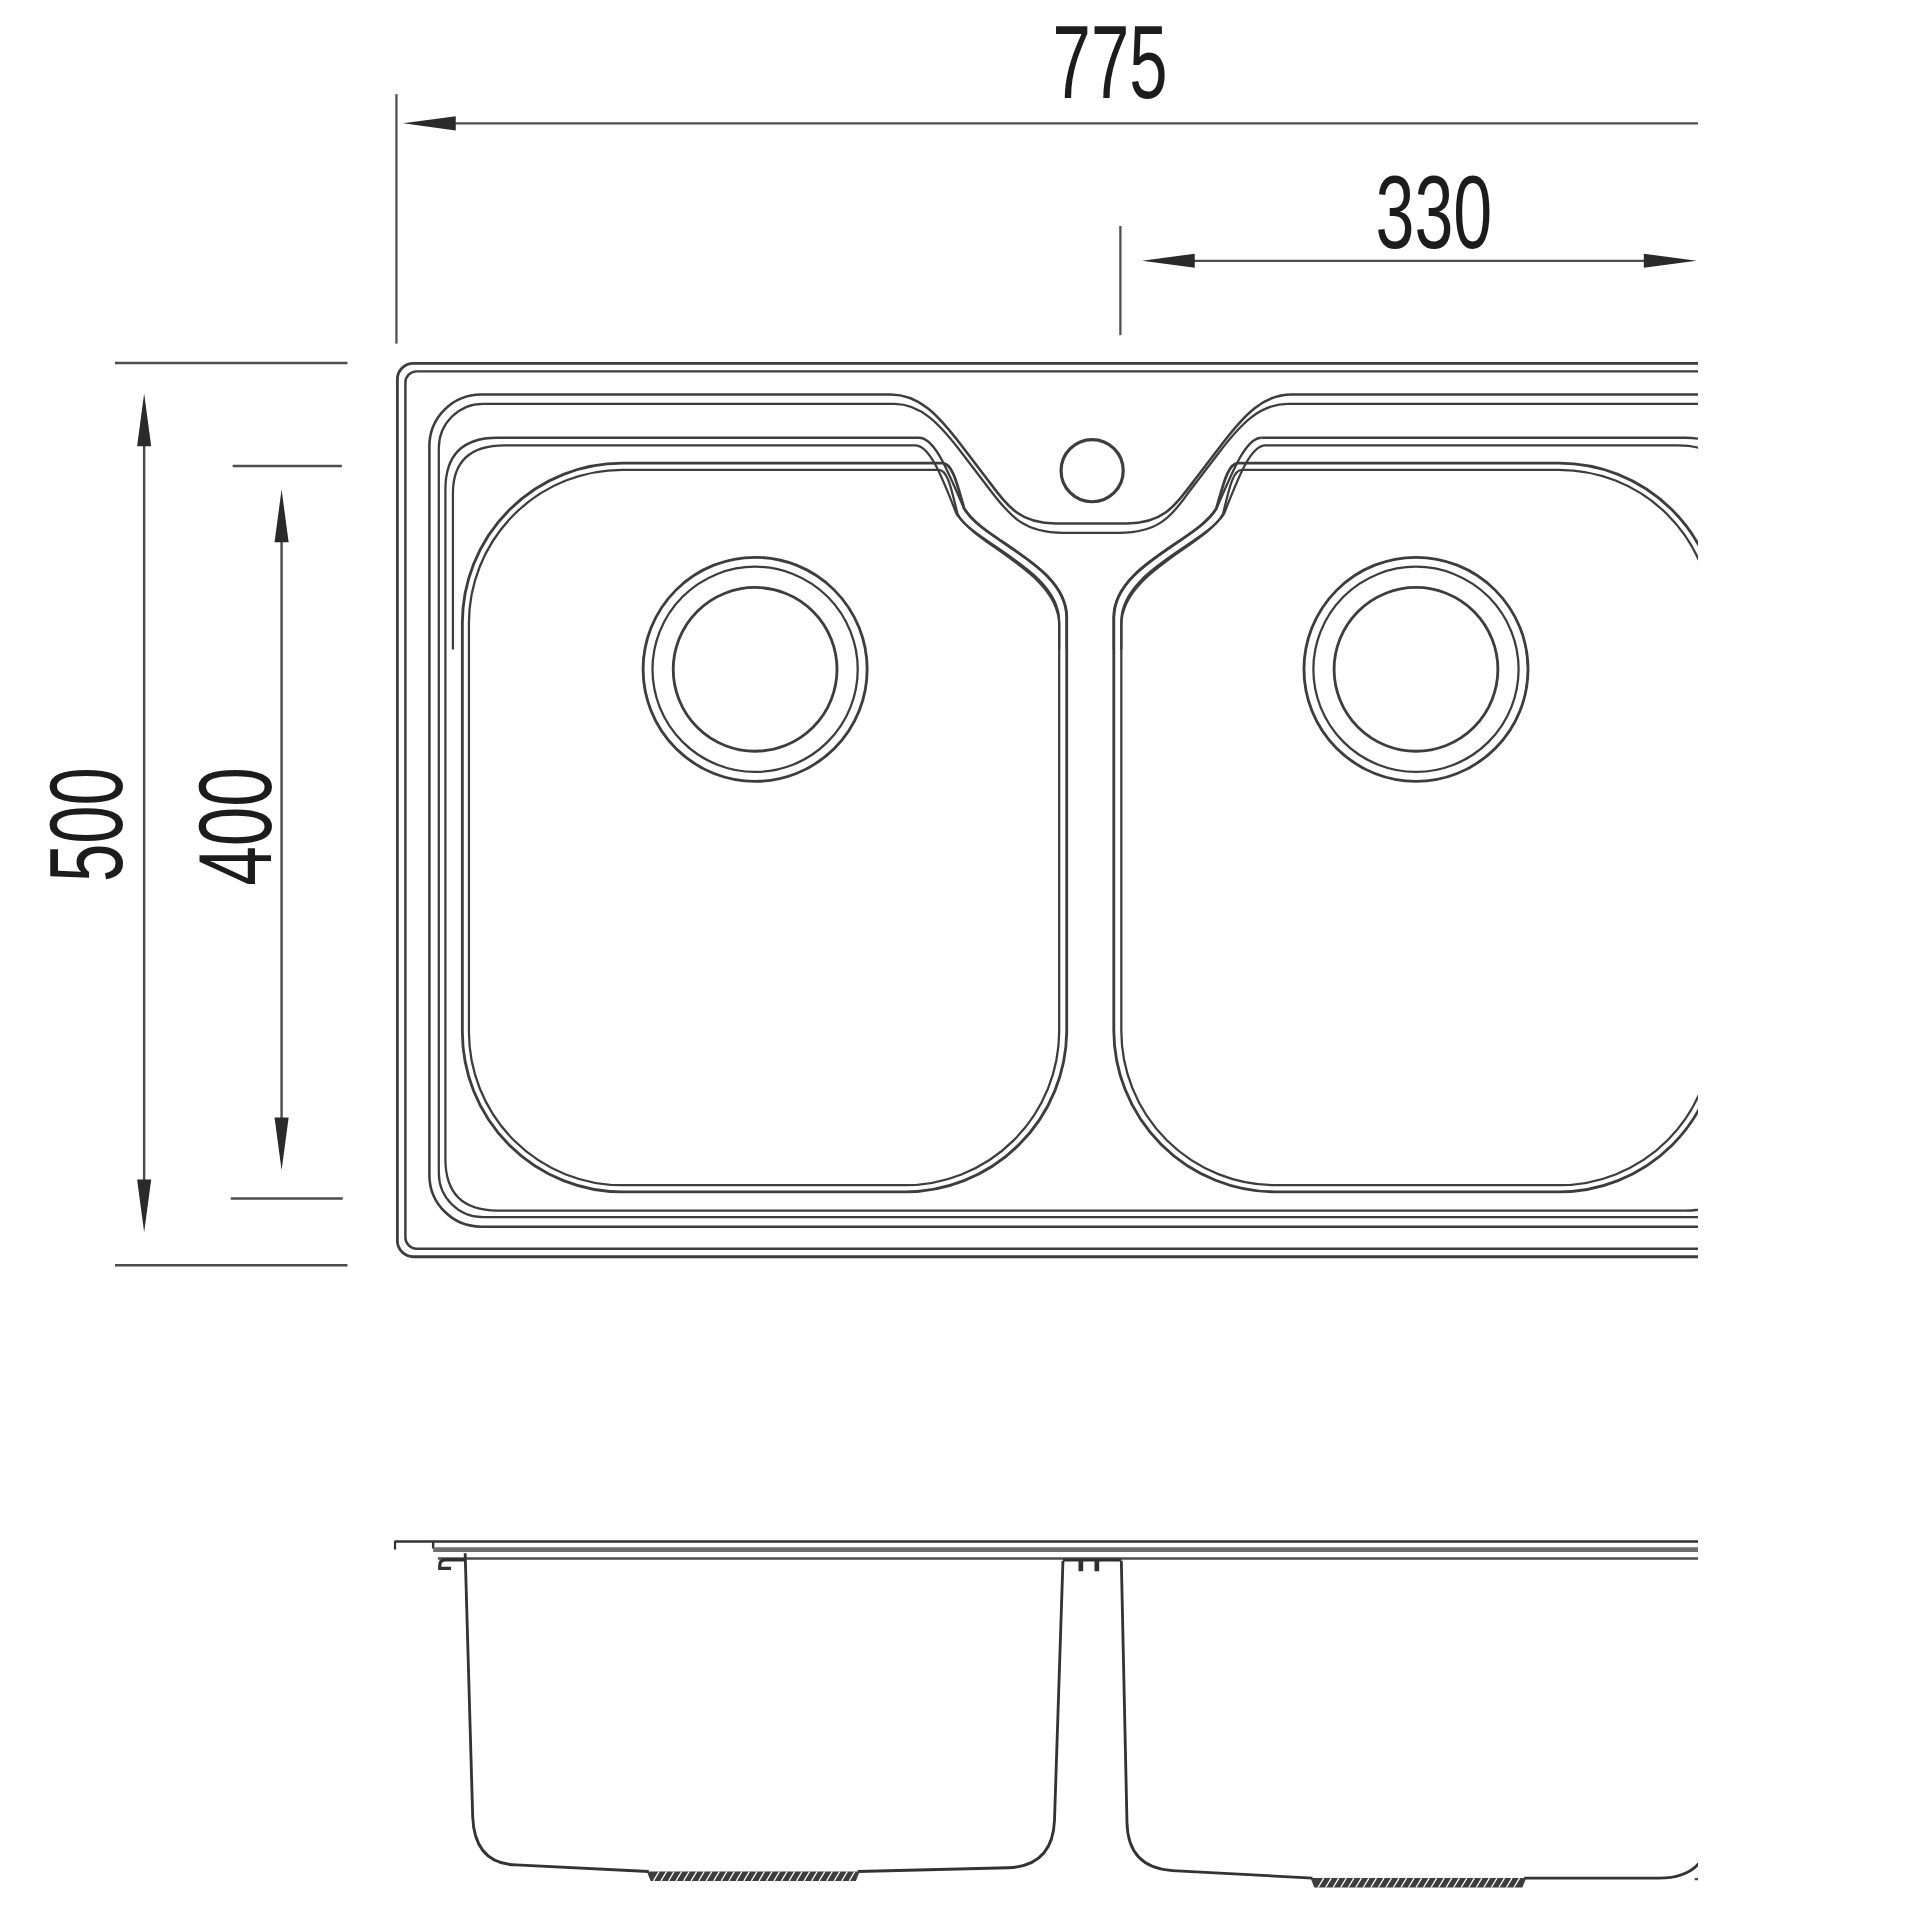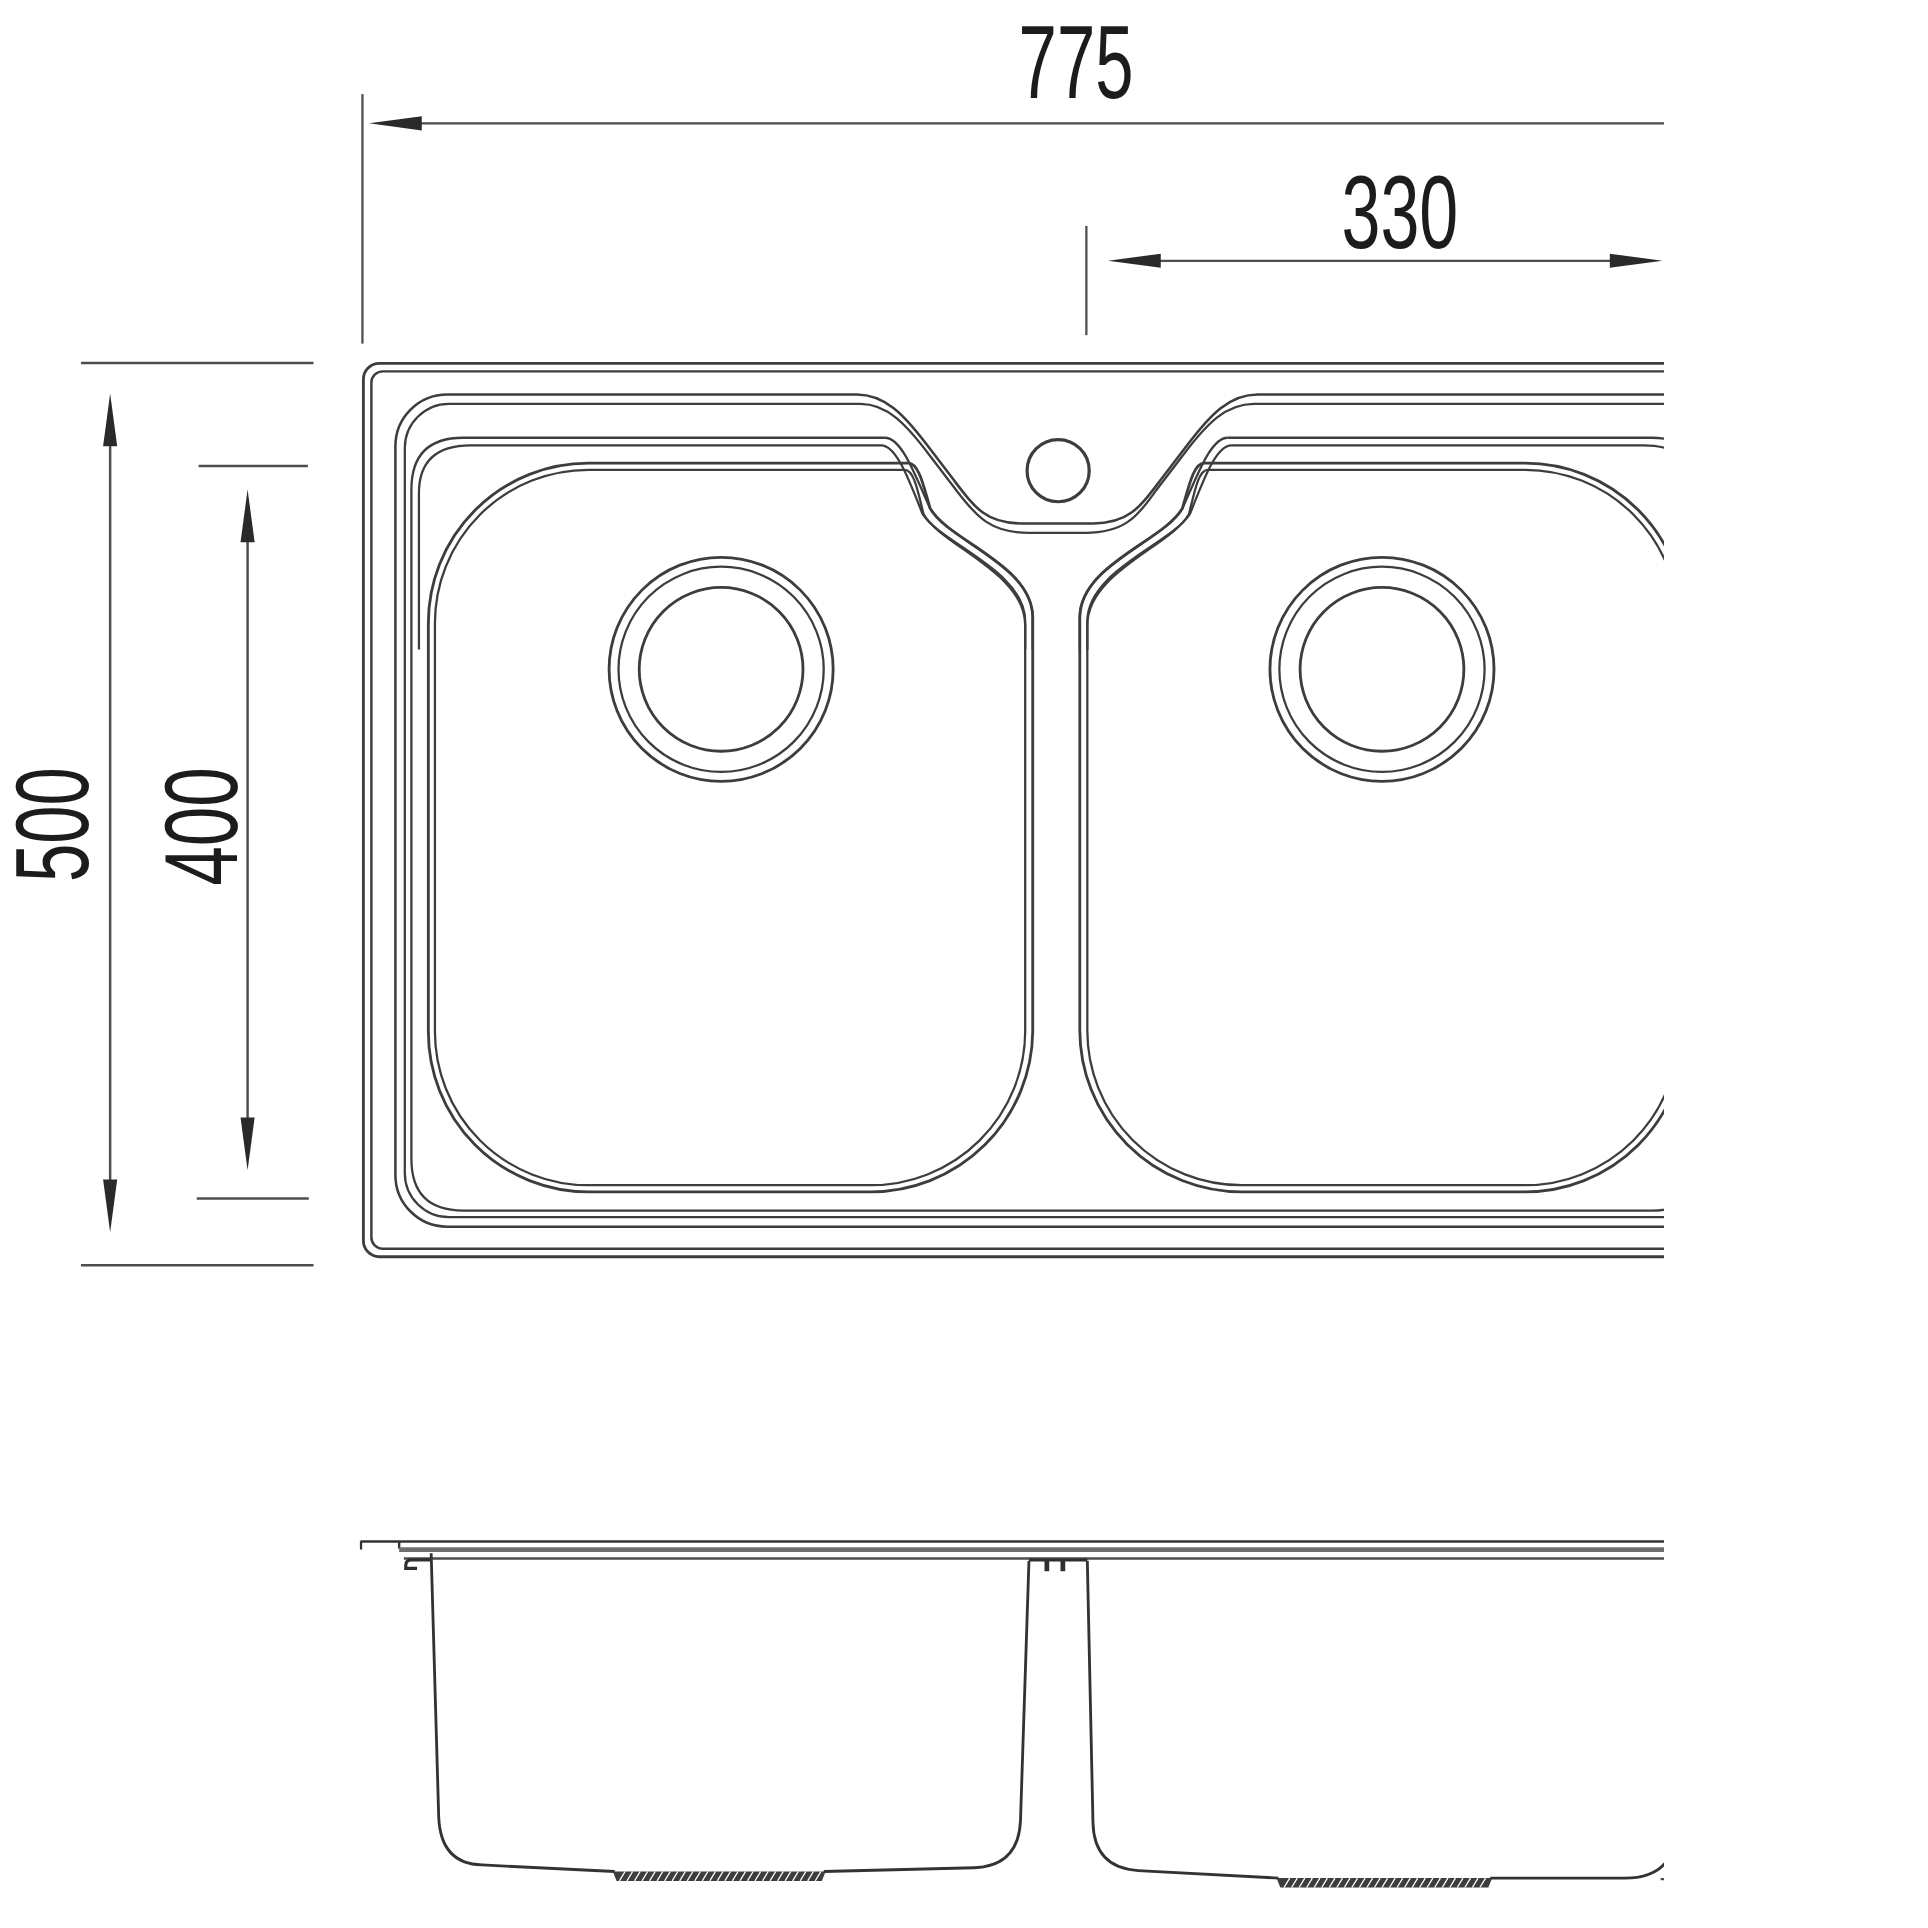--- a/index.html
+++ b/index.html
@@ -1,16 +1,16 @@
 <!DOCTYPE html>
 <html style="font-size:15px"><head>
 <meta charset="utf-8">
 <style>
   html,body{margin:0;padding:0;background:#ffffff;}
-  .page{width:1664px;height:1928px;position:relative;background:#ffffff;overflow:hidden;}
+  .page{width:1664px;height:1928px;position:relative;background:#ffffff;overflow:hidden;padding-left:34px;}
   text{font-family:"Liberation Sans",sans-serif;fill:#1c1c1c;}
 </style>
 </head>
 <body>
 <div class="page">
 <svg width="1928" height="1928" viewBox="0 0 2048 2048">
 
   <rect x="0" y="0" width="2048" height="2048" fill="#ffffff"></rect>
 
   <g stroke="#4d4d4d" stroke-width="2.4" fill="none">

